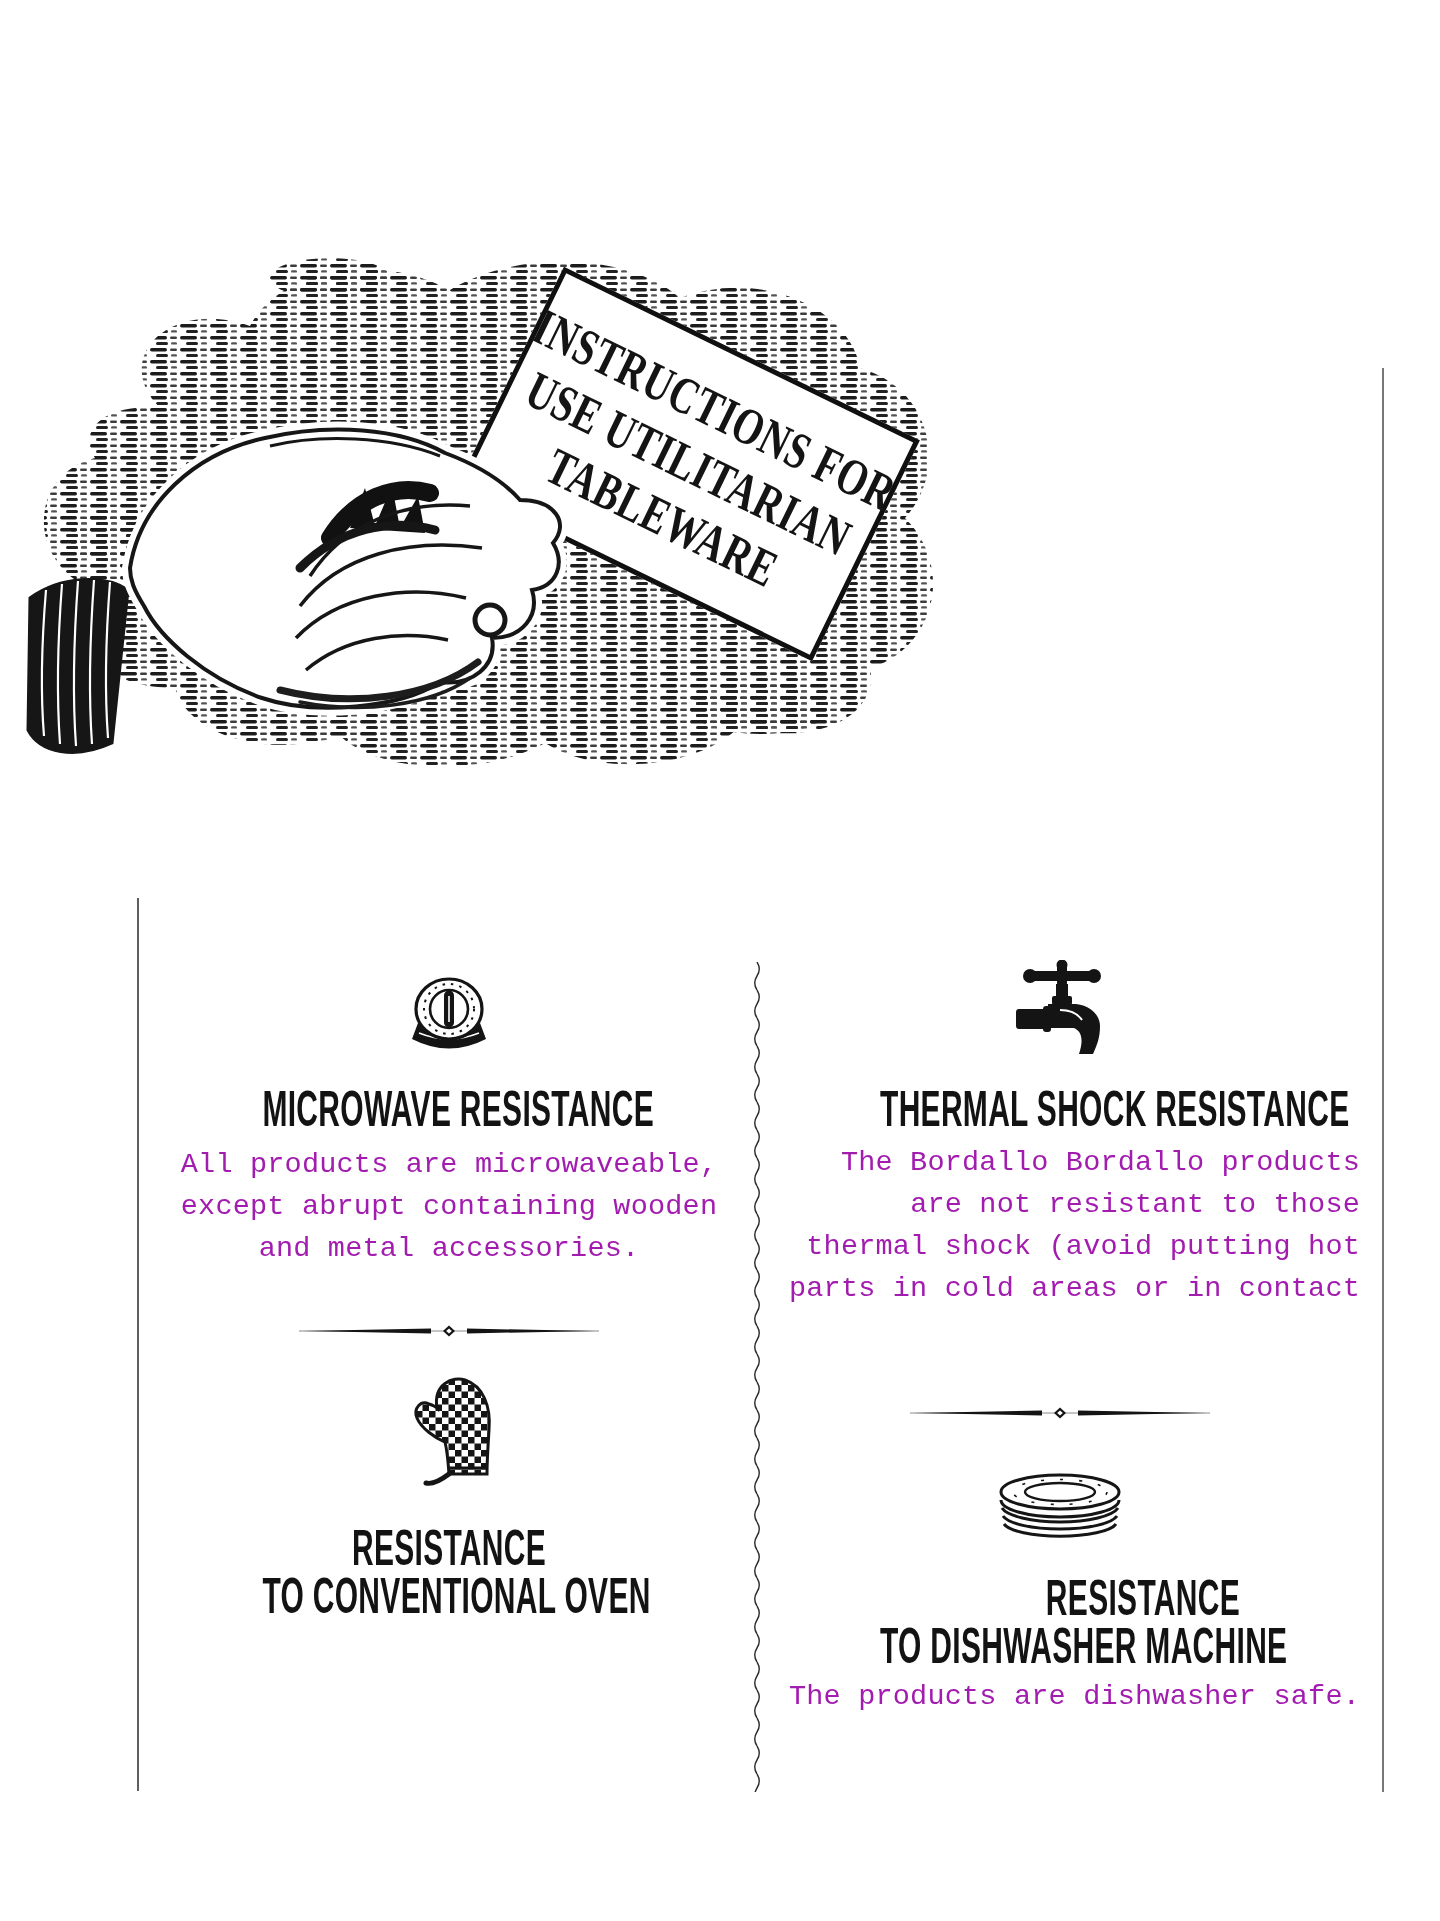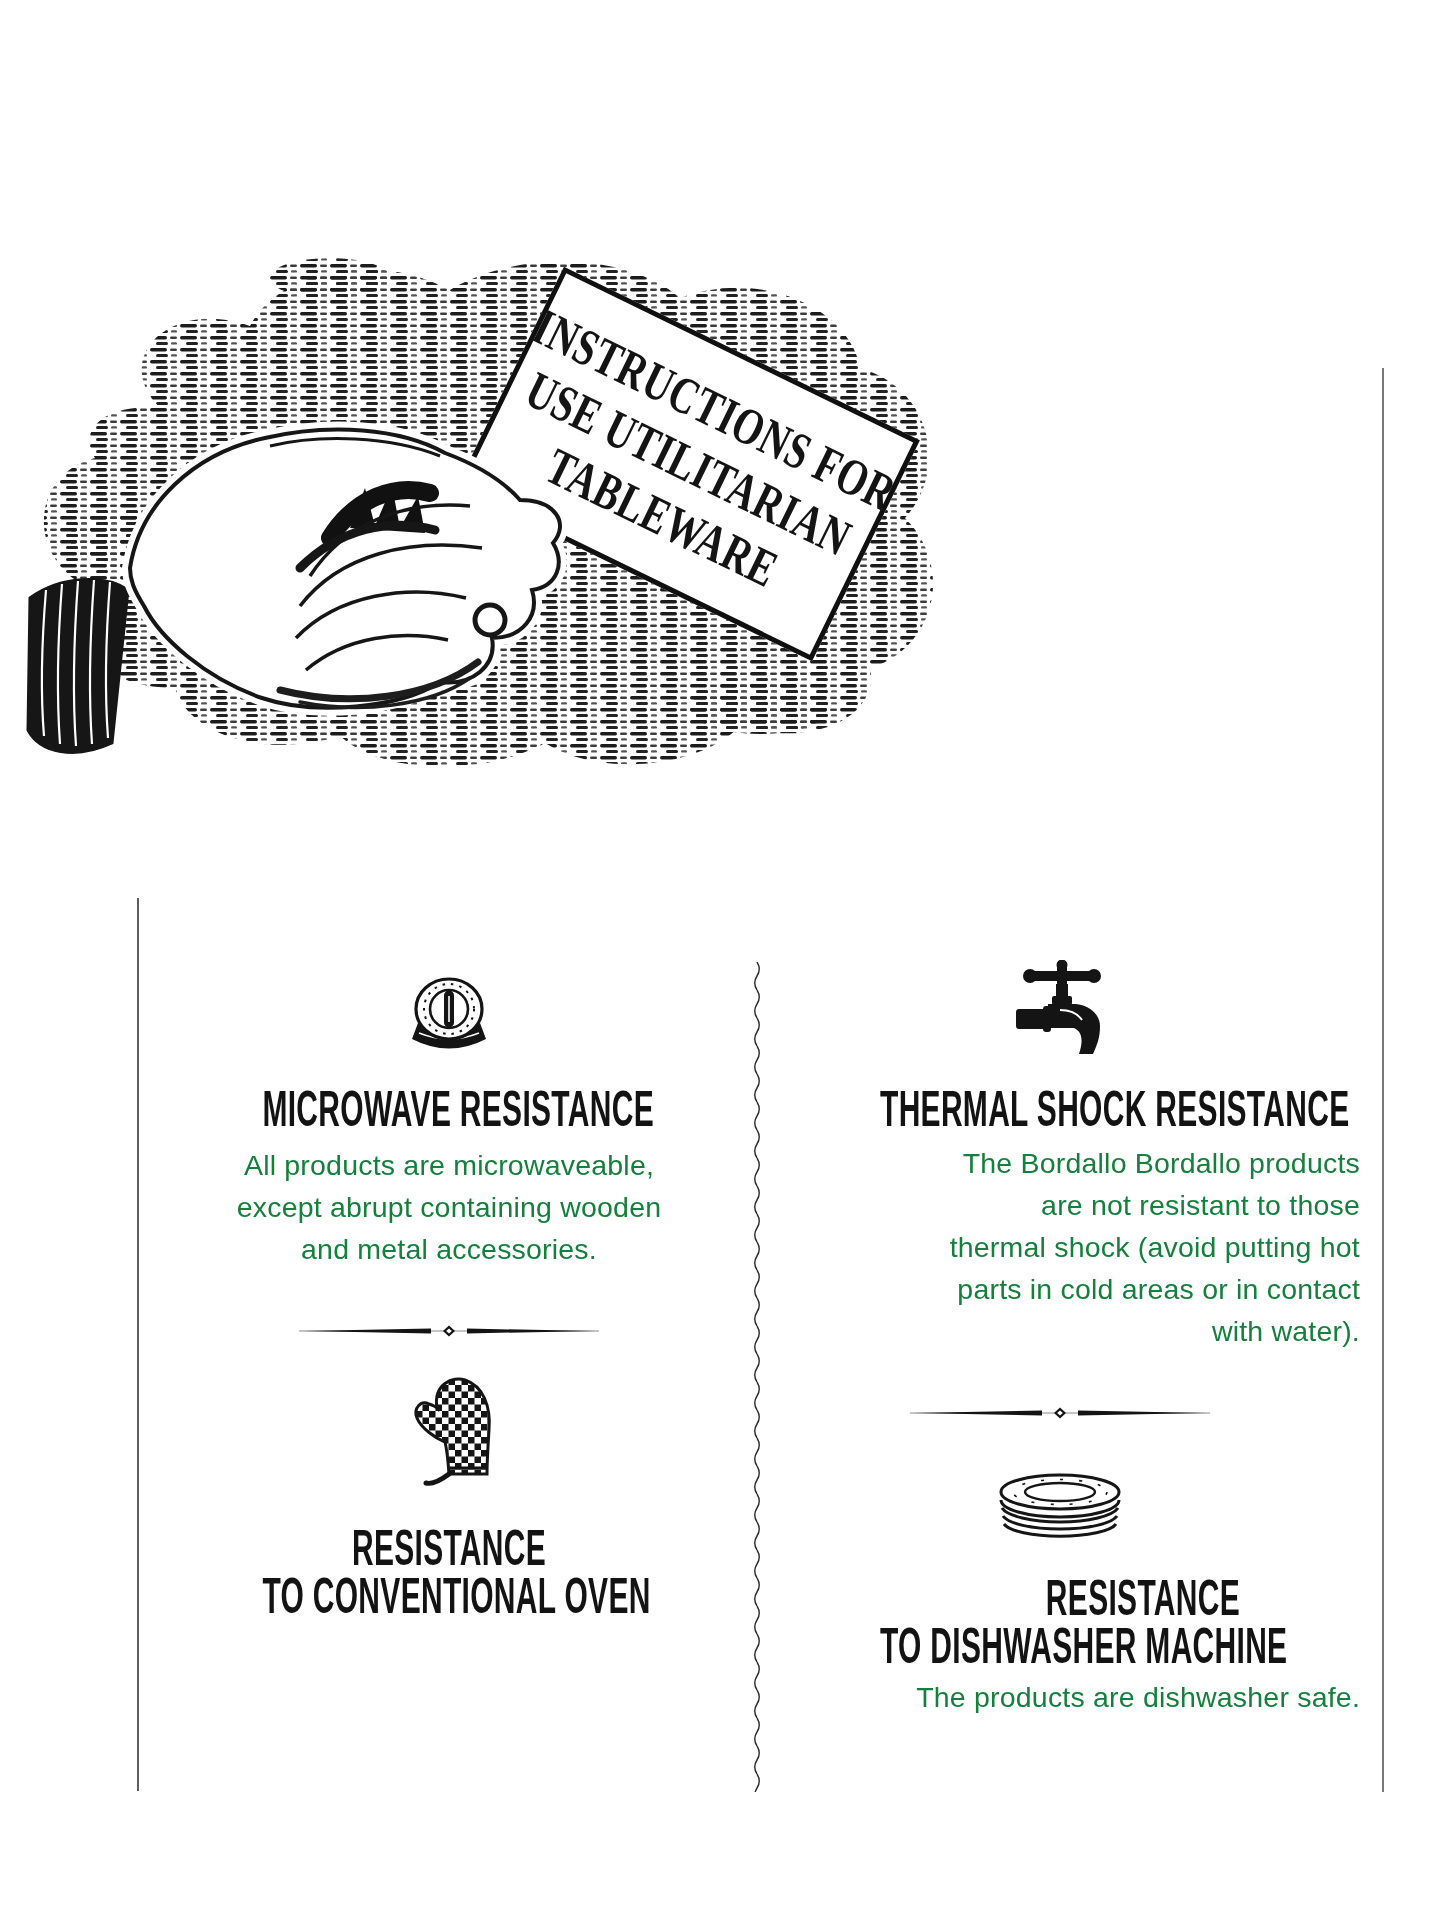--- a/index.html
+++ b/index.html
@@ -35,22 +35,22 @@
   .col-left{left:138px;width:622px;text-align:center;}
   .col-right{left:760px;width:600px;text-align:right;}
   .icon-wrap{display:flex;justify-content:center;}
   .title-line{
     font-family:"Liberation Sans",sans-serif;font-weight:700;
     font-size:50px;line-height:48px;color:#131313;
     transform:scaleX(.6);transform-origin:50% 50%;
     white-space:nowrap;letter-spacing:.5px;
   }
   .body-line{
-    font-family:Liberation Sans, sans-serif;font-size:28.5px;line-height:42px;
-    color:#15803d;letter-spacing:.2px;white-space:nowrap;
+    font-family:Liberation Mono, monospace;font-size:28.5px;line-height:42px;
+    color:#a21caf;letter-spacing:.2px;white-space:nowrap;
   }
   .divider{display:flex;justify-content:center;}
 </style>
 </head>
 <body>
 
 <div id="canvas">
 
   <div id="illustration">
 
@@ -207,21 +207,20 @@
     </svg>
   </div>
   <div class="abs col-right" style="top:1085px;">
     <div class="title-line">THERMAL SHOCK RESISTANCE</div>
   </div>
   <div class="abs col-right" style="top:1142px;">
     <div class="body-line">The Bordallo Bordallo products</div>
     <div class="body-line">are not resistant to those</div>
     <div class="body-line">thermal shock (avoid putting hot</div>
     <div class="body-line">parts in cold areas or in contact</div>
-    <div class="body-line">with water).</div>
   </div>
 
   <div class="abs col-right divider" style="top:1406px;">
     <svg width="300" height="14" viewBox="0 0 300 14">
       <line x1="0" y1="7" x2="300" y2="7" stroke="#8a8a8a" stroke-width="1"></line>
       <path d="M 4 7 L 132 4.6 L 132 9.4 Z" fill="#141414"></path>
       <path d="M 296 7 L 168 4.6 L 168 9.4 Z" fill="#141414"></path>
       <path d="M 150 1.5 L 156 7 L 150 12.5 L 144 7 Z" fill="#141414"></path>
       <path d="M 150 4.6 L 152.8 7 L 150 9.4 L 147.2 7 Z" fill="#ffffff"></path>
     </svg>

